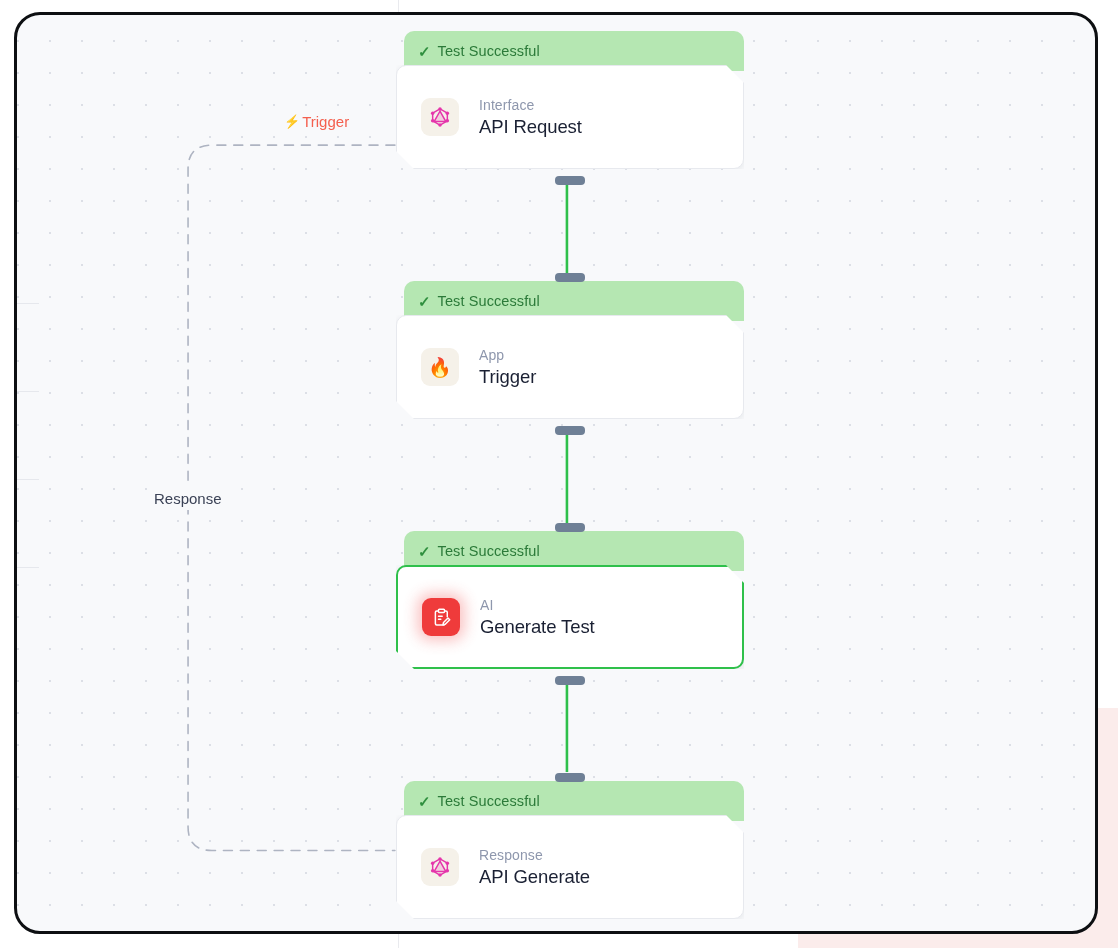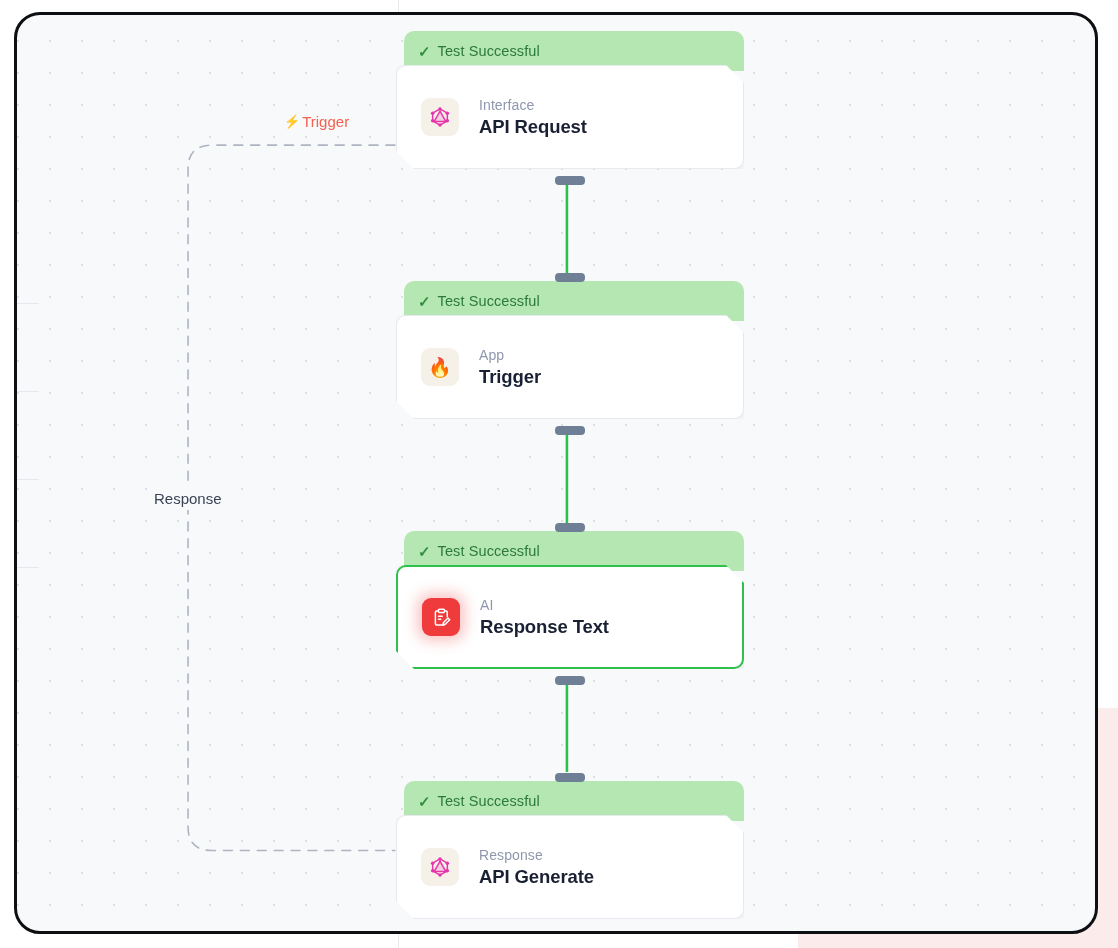--- a/index.html
+++ b/index.html
@@ -134,21 +134,21 @@
   .node-icon .emoji { font-size: 19px; line-height: 1; }
 
   .node-meta { display: flex; flex-direction: column; gap: 3px; }
   .node-kind {
     font-size: 14px;
     color: #8e97ad;
     letter-spacing: .1px;
   }
   .node-title {
     font-size: 18.5px;
-    font-weight: 700;
+    font-weight: 400;
     color: #1a2033;
     letter-spacing: -.1px;
   }
 
   
   .handle {
     position: absolute;
     width: 30px; height: 9px;
     background: #6f8096;
     border-radius: 4px;
@@ -263,21 +263,21 @@
           <svg width="21" height="21" viewBox="0 0 24 24" fill="none" stroke="#ffffff" stroke-width="1.7" stroke-linecap="round" stroke-linejoin="round">
             <path d="M8.5 4.5 H6.5 A1.6 1.6 0 0 0 5 6.1 V19 A1.6 1.6 0 0 0 6.5 20.5 H15"></path>
             <rect x="8.5" y="2.6" width="7" height="3.6" rx="1.1"></rect>
             <path d="M15.5 4.5 h1.5 A1.6 1.6 0 0 1 18.6 6.1 V11"></path>
             <path d="M8.6 10.5 h4.2 M8.6 14 h2.6"></path>
             <path d="M19.4 12.6 l2 2 -5.1 5.1 -2.6 .6 .6 -2.6 Z"></path>
           </svg>
         </div>
         <div class="node-meta">
           <span class="node-kind">AI</span>
-          <span class="node-title">Response Text</span>
+          <span class="node-title">Generate Test</span>
         </div>
       </div>
     </div>
 
     <div class="node" style="left:379px; top:766px;">
       <div class="node-status">
         <span class="check">✓</span>
         <span class="status-text">Test Successful</span>
       </div>
       <div class="node-body">

